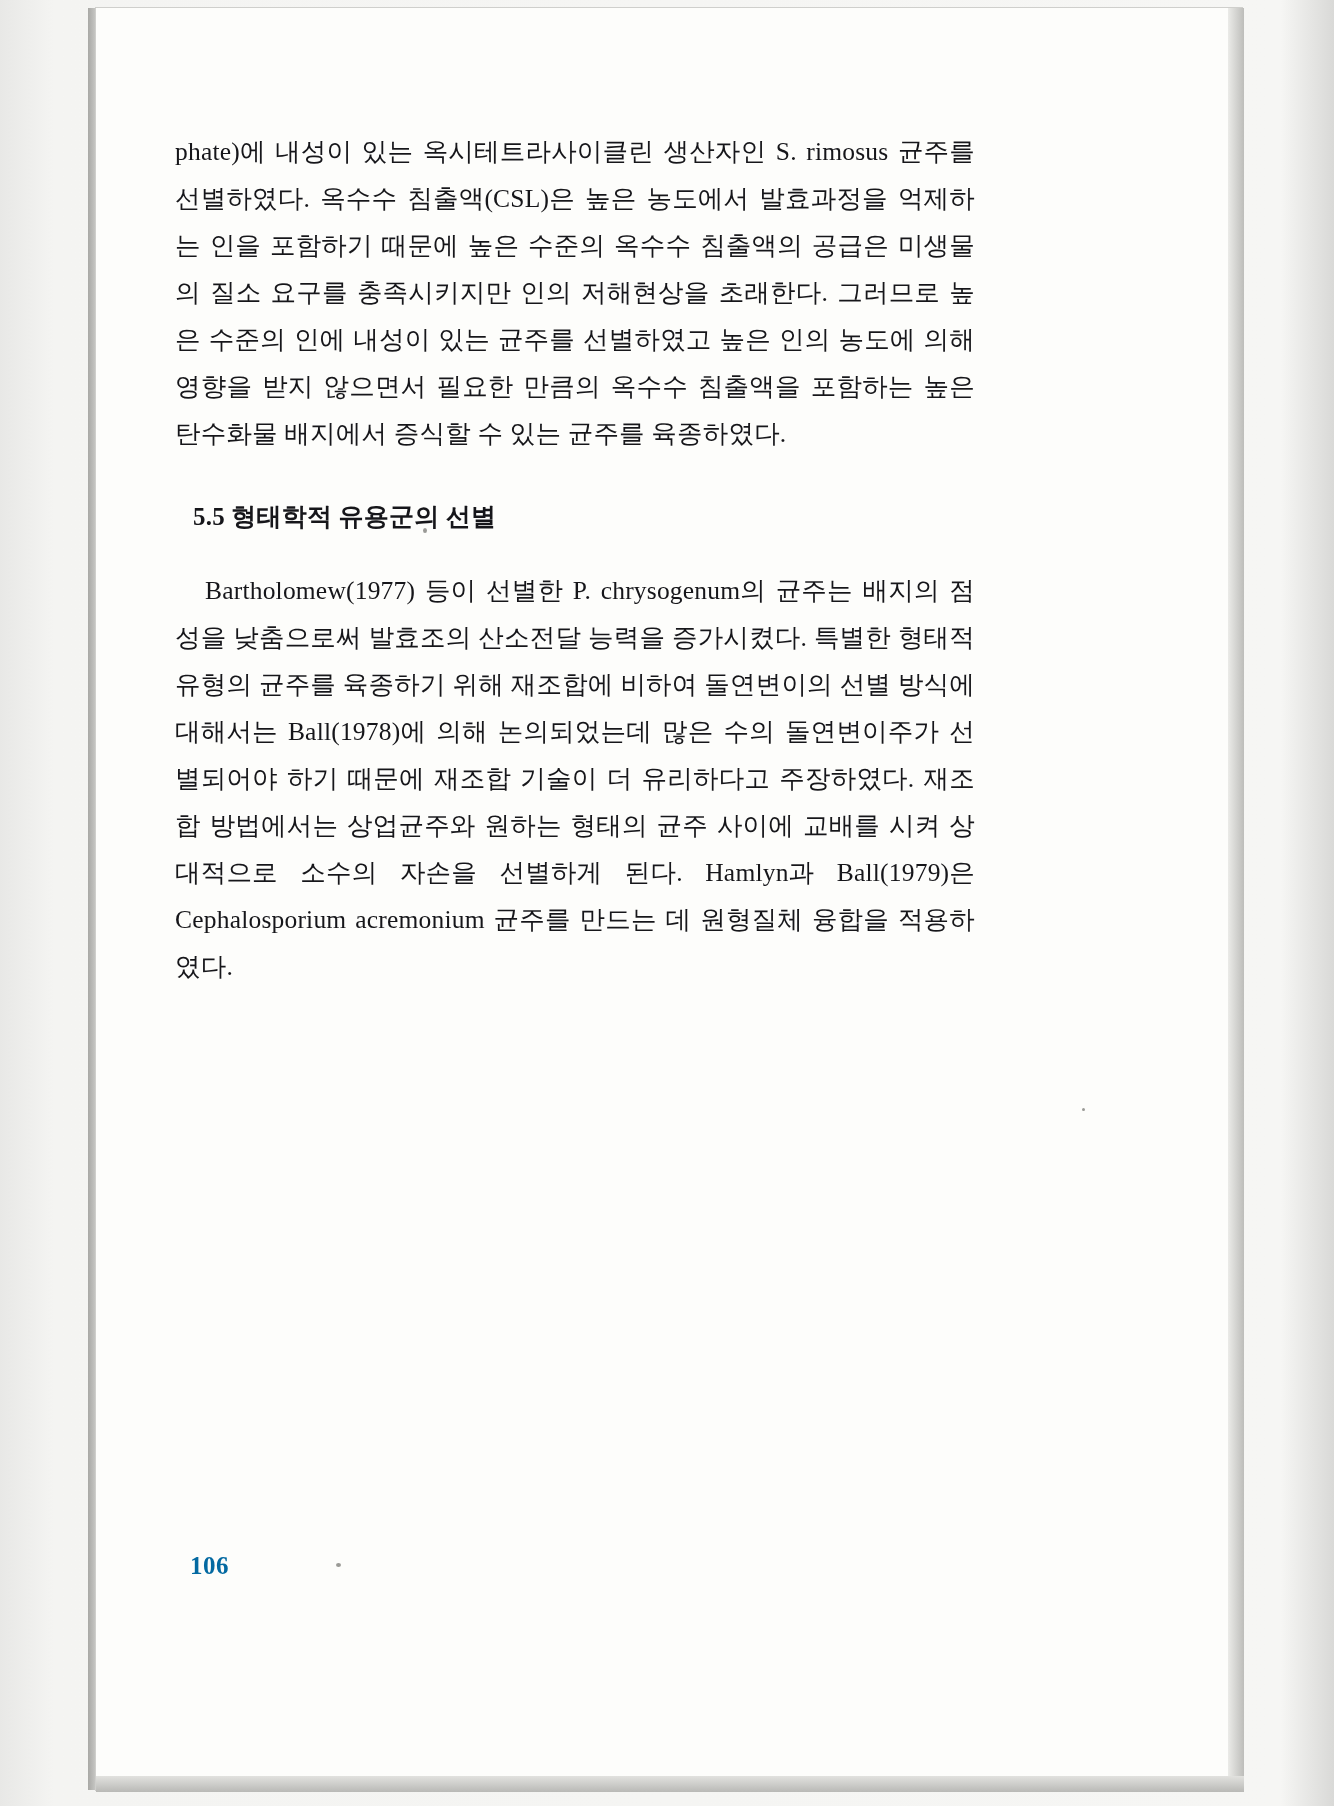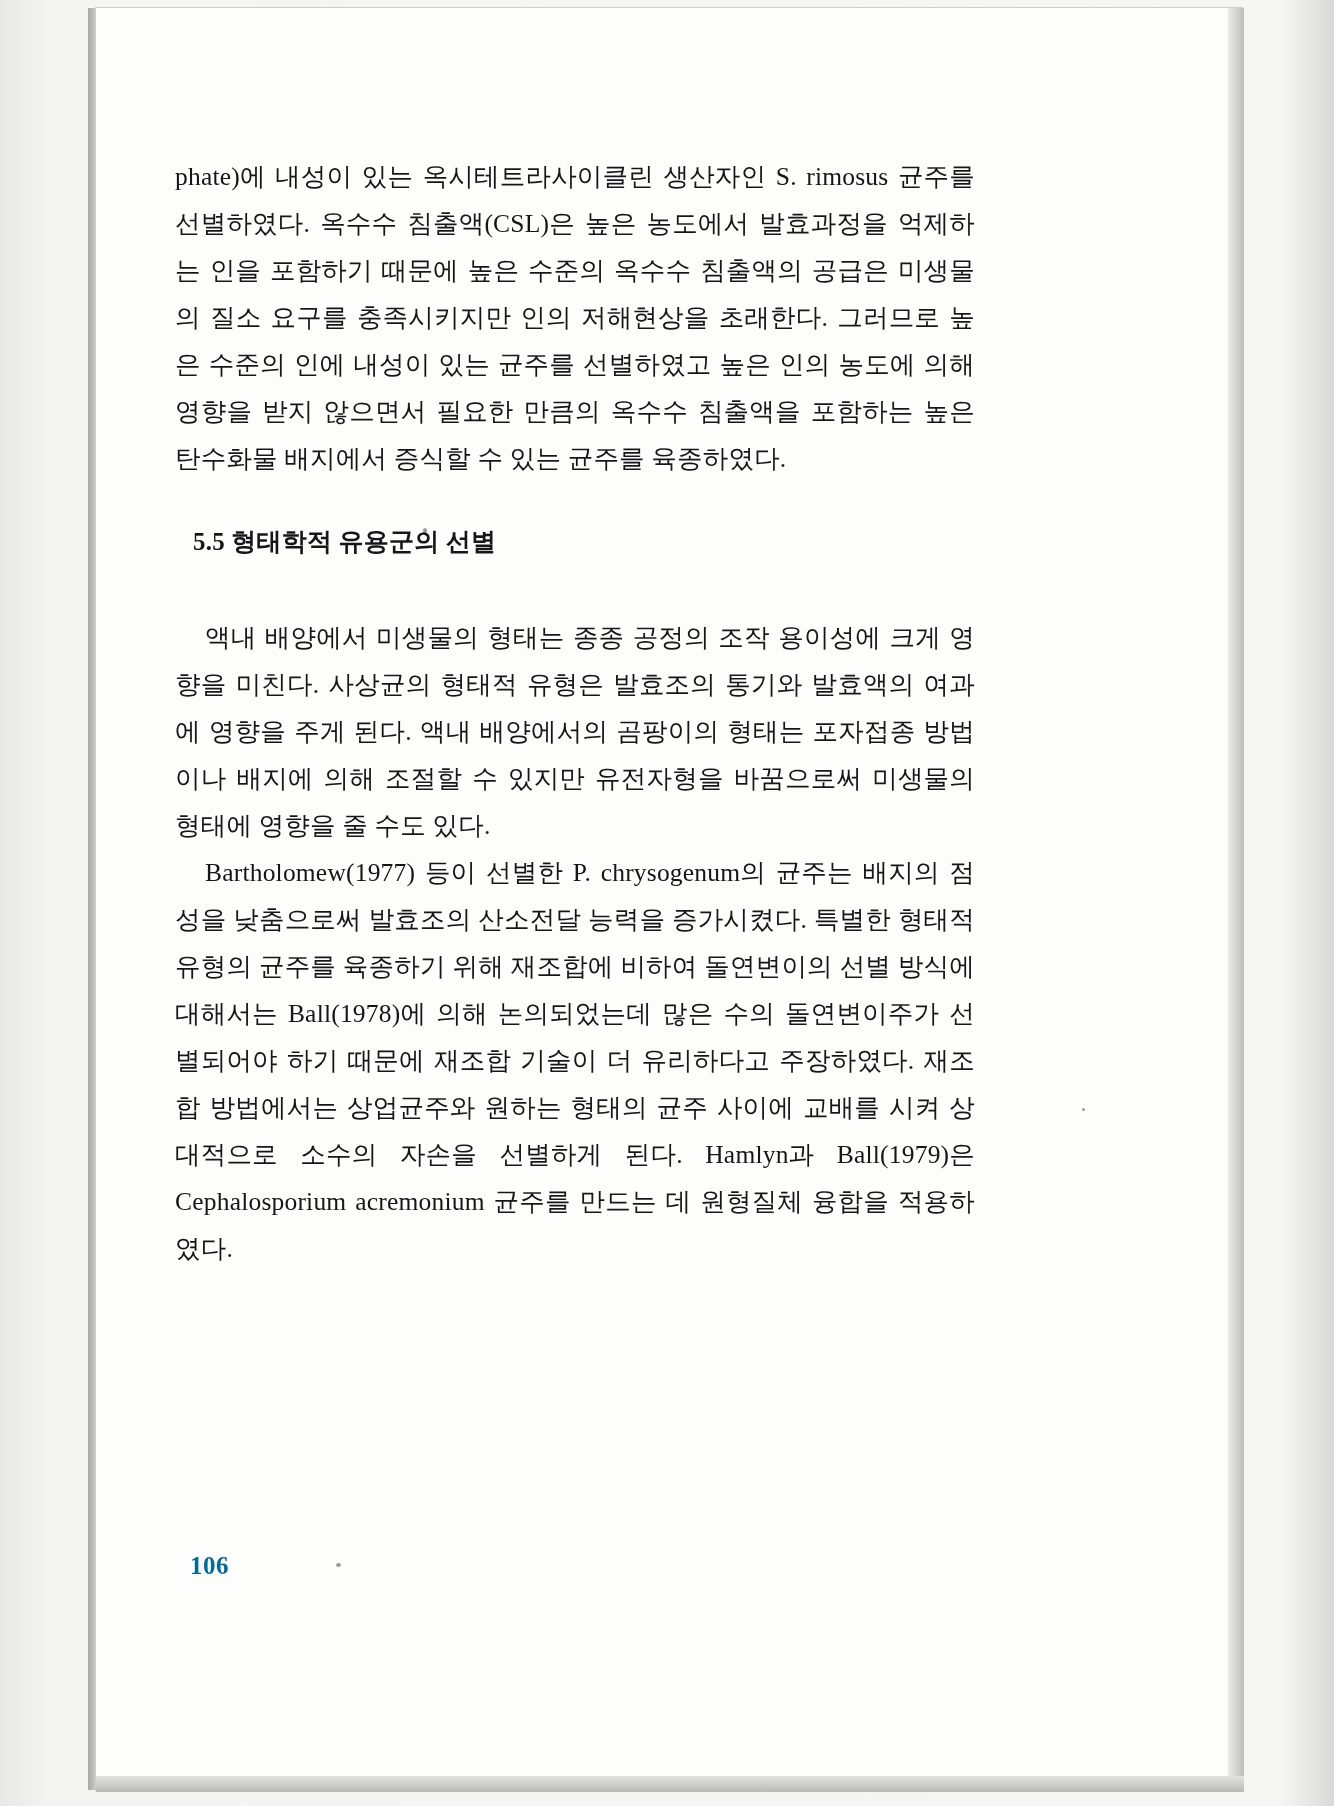--- a/index.html
+++ b/index.html
@@ -57,38 +57,38 @@
     left: 96px;
     top: 1776px;
     width: 1148px;
     height: 16px;
     background: linear-gradient(180deg, #e2e2df 0%, #b9b9b6 100%);
   }
 
   .text-column {
     position: absolute;
     left: 175px;
-    top: 153px;
+    top: 128px;
     width: 800px;
   }
 
   p.body-par {
     margin: 0 0 0 0;
     font-size: 25.5px;
     line-height: 47px;
     color: #16161a;
     text-align: justify;
     text-justify: inter-character;
     letter-spacing: 0.2px;
   }
   p.indent {
     text-indent: 30px;
   }
   .section-heading {
-    margin: 40px 0 52px 18px;
+    margin: 40px 0 30px 18px;
     font-size: 25px;
     line-height: 40px;
     color: #16161a;
     letter-spacing: 0.2px;
   }
   .folio {
     position: absolute;
     left: 190px;
     top: 1552px;
     font-size: 25px;
@@ -117,18 +117,17 @@
 
   <div class="speck a"></div>
   <div class="speck b"></div>
   <div class="speck c"></div>
 
   <div class="text-column">
     <p class="body-par">phate)에 내성이 있는 옥시테트라사이클린 생산자인 S. rimosus 균주를 선별하였다. 옥수수 침출액(CSL)은 높은 농도에서 발효과정을 억제하는 인을 포함하기 때문에 높은 수준의 옥수수 침출액의 공급은 미생물의 질소 요구를 충족시키지만 인의 저해현상을 초래한다. 그러므로 높은 수준의 인에 내성이 있는 균주를 선별하였고 높은 인의 농도에 의해 영향을 받지 않으면서 필요한 만큼의 옥수수 침출액을 포함하는 높은 탄수화물 배지에서 증식할 수 있는 균주를 육종하였다.</p>
 
     <h2 class="section-heading">5.5 형태학적 유용군의 선별</h2>
 
-    <p class="body-par indent">액내 배양에서 미생물의 형태는 종종 공정의 조작 용이성에 크게 영향을 미친다. 사상균의 형태적 유형은 발효조의 통기와 발효액의 여과에 영향을 주게 된다. 액내 배양에서의 곰팡이의 형태는 포자접종 방법이나 배지에 의해 조절할 수 있지만 유전자형을 바꿈으로써 미생물의 형태에 영향을 줄 수도 있다.</p>
     <p class="body-par indent">Bartholomew(1977) 등이 선별한 P. chrysogenum의 균주는 배지의 점성을 낮춤으로써 발효조의 산소전달 능력을 증가시켰다. 특별한 형태적 유형의 균주를 육종하기 위해 재조합에 비하여 돌연변이의 선별 방식에 대해서는 Ball(1978)에 의해 논의되었는데 많은 수의 돌연변이주가 선별되어야 하기 때문에 재조합 기술이 더 유리하다고 주장하였다. 재조합 방법에서는 상업균주와 원하는 형태의 균주 사이에 교배를 시켜 상대적으로 소수의 자손을 선별하게 된다. Hamlyn과 Ball(1979)은 Cephalosporium acremonium 균주를 만드는 데 원형질체 융합을 적용하였다.</p>
   </div>
 
   <div class="folio">106</div>
 </div>
 
 </body></html>

